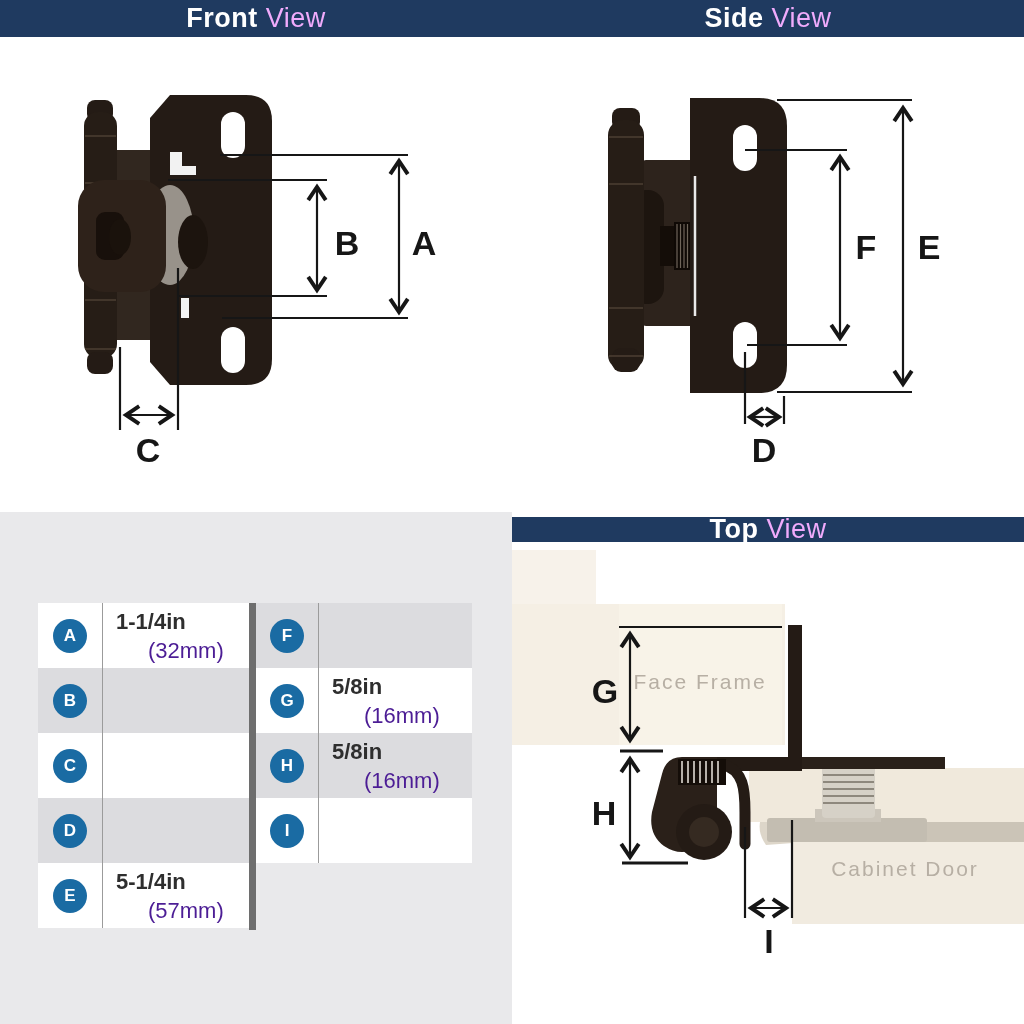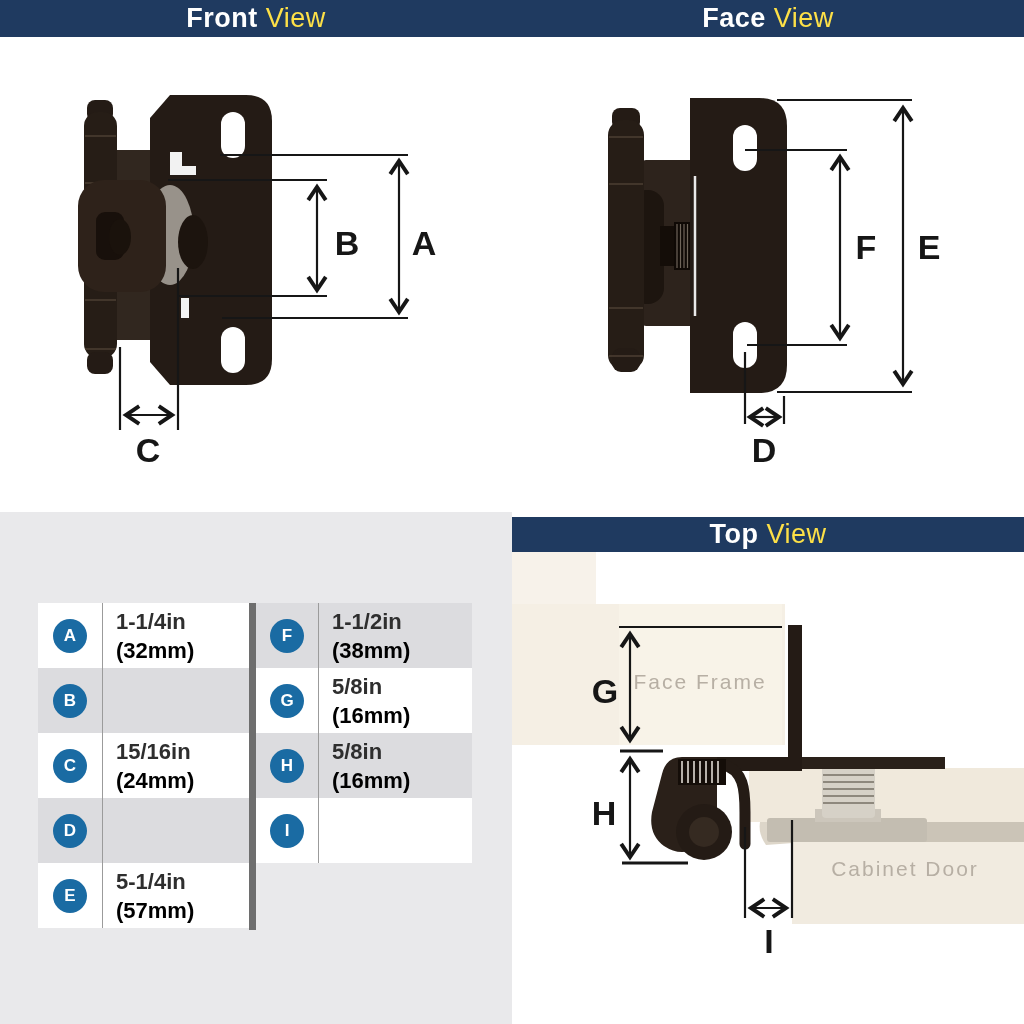--- a/index.html
+++ b/index.html
@@ -12,41 +12,41 @@
   #q-side{left:512px;top:0;background:#ffffff;}
   #q-table{left:0;top:512px;background:#e9e9eb;border-right:1px solid #9a9a9a;}
   #q-top{left:512px;top:512px;background:#ffffff;}
 
   .hdr{
     position:absolute;left:0;top:0;width:100%;height:37px;background:#1f3a60;
     display:flex;align-items:center;justify-content:center;gap:8px;
     color:#fff;font-size:27px;letter-spacing:.5px;
   }
   .hdr .b{font-weight:700;}
-  .hdr .r{font-weight:400;color:#fde047;}
-  #q-top .hdr{top:5px;height:35px;}
+  .hdr .r{font-weight:400;color:#f0abfc;}
+  #q-top .hdr{top:5px;height:25px;}
 
   .drawing{position:absolute;left:0;top:0;width:512px;height:512px;}
 
   
   .dimtable{position:absolute;}
   #tbl-left{left:38px;top:91px;width:211px;}
   #tbl-right{left:256px;top:91px;width:216px;}
   #tbl-divider{position:absolute;left:249px;top:91px;width:7px;height:327px;background:#6e6e6e;}
   .trow{display:flex;align-items:center;height:65px;}
   .trow.alt{background:#dcdcdf;}
   .trow.plain{background:#ffffff;}
   .lettercell{flex:0 0 64px;display:flex;align-items:center;justify-content:center;align-self:stretch;
     border-right:1px solid #9b9b9b;}
   #tbl-right .lettercell{flex:0 0 62px;}
   .badge{width:34px;height:34px;border-radius:50%;background:#1a6ba3;color:#fff;
     display:flex;align-items:center;justify-content:center;font-weight:700;font-size:17px;}
   .valcell{padding-left:13px;line-height:29px;color:#2e2e2e;font-size:22px;}
   .valcell .imp{font-weight:700;display:block;}
-  .valcell .met{font-weight:700;display:block;color:#000000;}
+  .valcell .met{font-weight:400;display:block;color:#4c1d95;margin-left:32px;}
 
   svg text.dim{font-family:"Liberation Sans",sans-serif;font-weight:700;font-size:34px;fill:#161616;}
   svg text.softlabel{font-family:"Liberation Sans",sans-serif;font-weight:400;font-size:21px;fill:#b7afa4;letter-spacing:2px;}
   svg line.ref, svg path.ref{stroke:#161616;stroke-width:2.2;fill:none;}
   svg line.tick{stroke:#161616;stroke-width:3;fill:none;}
 </style>
 </head>
 <body>
 
 <div id="canvas">
@@ -153,21 +153,21 @@
         <line class="ref" x1="391" y1="108" x2="391" y2="384" marker-start="url(#ar-s)" marker-end="url(#ar-s)"></line>
         <line class="ref" x1="233" y1="352" x2="233" y2="424"></line>
         <line class="ref" x1="272" y1="396" x2="272" y2="424"></line>
         <line class="ref" x1="238" y1="417" x2="267" y2="417" marker-start="url(#ar-s)" marker-end="url(#ar-s)"></line>
         <text class="dim" x="354" y="259" text-anchor="middle">F</text>
         <text class="dim" x="417" y="259" text-anchor="middle">E</text>
         <text class="dim" x="252" y="462" text-anchor="middle">D</text>
       </g>
     </svg>
     <div class="hdr">
-      <span class="b">Face</span>
+      <span class="b">Side</span>
       <span class="r">View</span>
     </div>
   </div>
 
   <div class="quad" id="q-table">
     <div class="dimtable" id="tbl-left">
       <div class="trow plain">
         <div class="lettercell">
             <span class="badge">A</span>
           </div>
@@ -178,24 +178,20 @@
       </div>
       <div class="trow alt">
         <div class="lettercell">
             <span class="badge">B</span>
           </div>
       </div>
       <div class="trow plain">
         <div class="lettercell">
             <span class="badge">C</span>
           </div>
-        <div class="valcell">
-            <span class="imp">15/16in</span>
-            <span class="met">(24mm)</span>
-          </div>
       </div>
       <div class="trow alt">
         <div class="lettercell">
             <span class="badge">D</span>
           </div>
       </div>
       <div class="trow plain">
         <div class="lettercell">
             <span class="badge">E</span>
           </div>
@@ -205,24 +201,20 @@
           </div>
       </div>
     </div>
 
     <div id="tbl-divider"></div>
 
     <div class="dimtable" id="tbl-right">
       <div class="trow alt">
         <div class="lettercell">
             <span class="badge">F</span>
-          </div>
-        <div class="valcell">
-            <span class="imp">1-1/2in</span>
-            <span class="met">(38mm)</span>
           </div>
       </div>
       <div class="trow plain">
         <div class="lettercell">
             <span class="badge">G</span>
           </div>
         <div class="valcell">
             <span class="imp">5/8in</span>
             <span class="met">(16mm)</span>
           </div>

